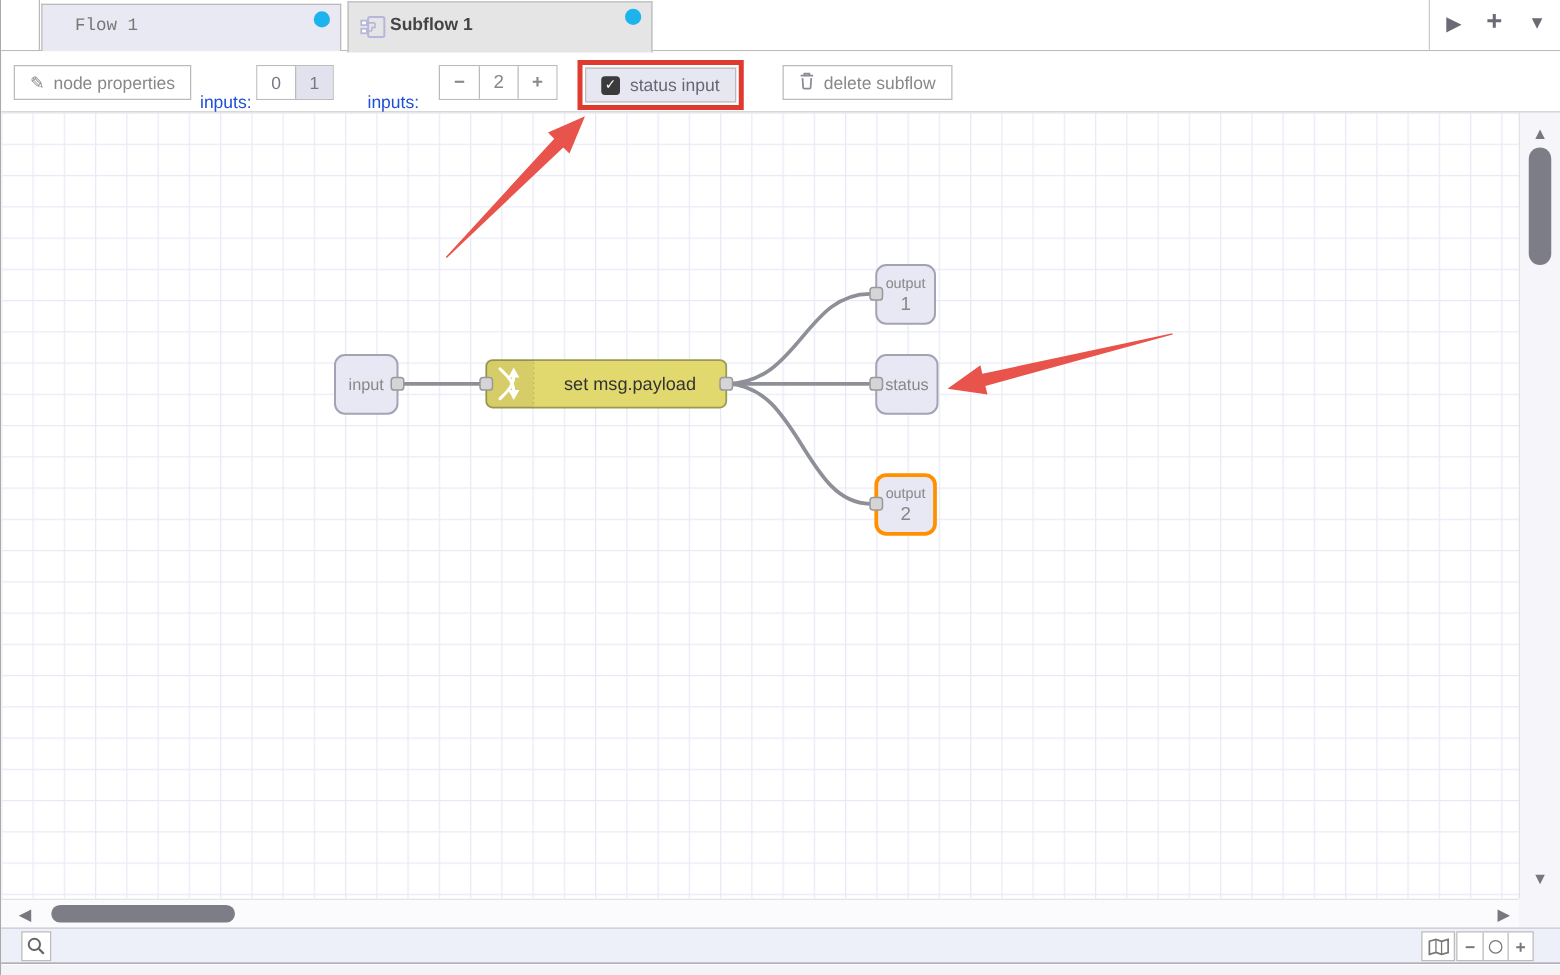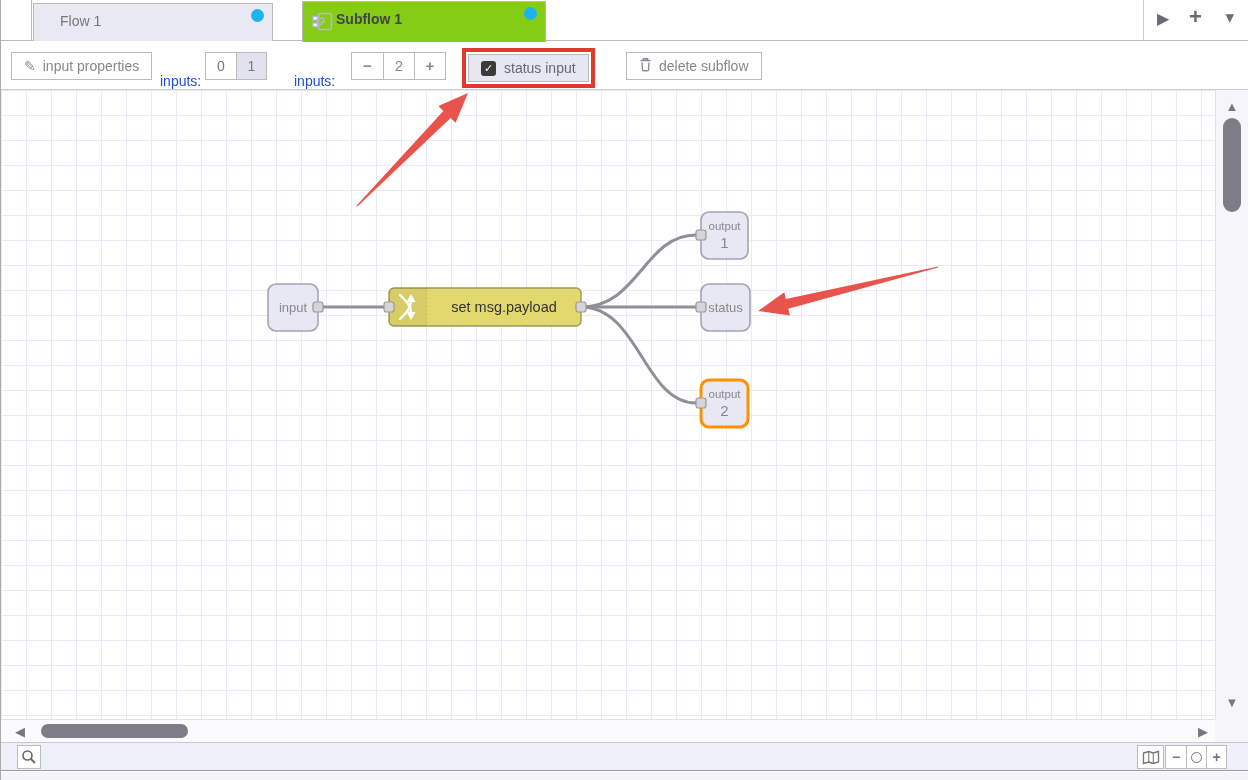--- a/index.html
+++ b/index.html
@@ -5,22 +5,22 @@
   * { box-sizing: border-box; margin: 0; padding: 0; }
   html, body { width: 1248px; height: 780px; overflow: hidden; }
   body { font-family: "Liberation Sans", sans-serif; background: #fff; position: relative; }
   .page { position: absolute; inset: 0; border-left: 1px solid #aaa; }
 
   
   .tabbar { position: absolute; top: 0; left: 0; right: 0; height: 41px; background: #fff; border-bottom: 1px solid #bbb; }
   .tab-left-spacer { position: absolute; left: 0; top: 0; width: 31px; height: 40px; border-right: 1px solid #bbb; background: #fff; }
   .tab { position: absolute; cursor: pointer; }
   .tab-inactive { left: 32px; top: 3px; width: 240px; height: 38px; background: #e9e9f4; border: 1px solid #bbb; border-bottom: none; }
-  .tab-inactive .tab-label { position: absolute; left: 26px; top: 9px; font-size: 14px; color: #777; }
-  .tab-active { left: 277px; top: 1px; width: 244px; height: 41px; background: #84cc16; border: 1px solid #bbb; border-bottom: none; z-index: 3; margin-left: 24px; }
+  .tab-inactive .tab-label { position: absolute; left: 26px; top: 9px; font-size: 14px; color: #777; font-family: Liberation Mono, monospace; }
+  .tab-active { left: 277px; top: 1px; width: 244px; height: 41px; background: #e5e5e5; border: 1px solid #bbb; border-bottom: none; z-index: 3; }
   .tab-active .tab-label { position: absolute; left: 33px; top: 9px; font-size: 14px; font-weight: bold; color: #444; }
   .tab-dot { position: absolute; top: 5px; right: 8px; width: 13px; height: 13px; border-radius: 50%; background: #1db4ee; }
   .subflow-icon { position: absolute; left: 9px; top: 10px; }
   .tabbar-actions { position: absolute; right: 0; top: 0; width: 105px; height: 40px; border-left: 1px solid #ccc; background: #fff; }
   .tabbar-actions span { position: absolute; color: #6b6b75; cursor: pointer; }
   .act-next { left: 13px; top: 9px; font-size: 16px; }
   .act-add { left: 45px; top: 4px; font-size: 22px; font-weight: bold; }
   .act-list { right: 14px; top: 7px; font-size: 17px; }
 
   
@@ -97,21 +97,21 @@
     <div class="tabbar-actions">
       <span class="act-next">▶</span>
       <span class="act-add">+</span>
       <span class="act-list">▾</span>
     </div>
   </div>
 
   <div class="toolbar">
     <button class="tbtn btn-edit-props">
       <span>✎</span>
-      <span>input properties</span>
+      <span>node properties</span>
     </button>
 
     <span class="tlabel lbl-inputs">inputs:</span>
     <div class="inputs-toggle">
       <div class="cell">0</div>
       <div class="cell sel">1</div>
     </div>
 
     <span class="tlabel lbl-outputs">inputs:</span>
     <div class="stepper">

